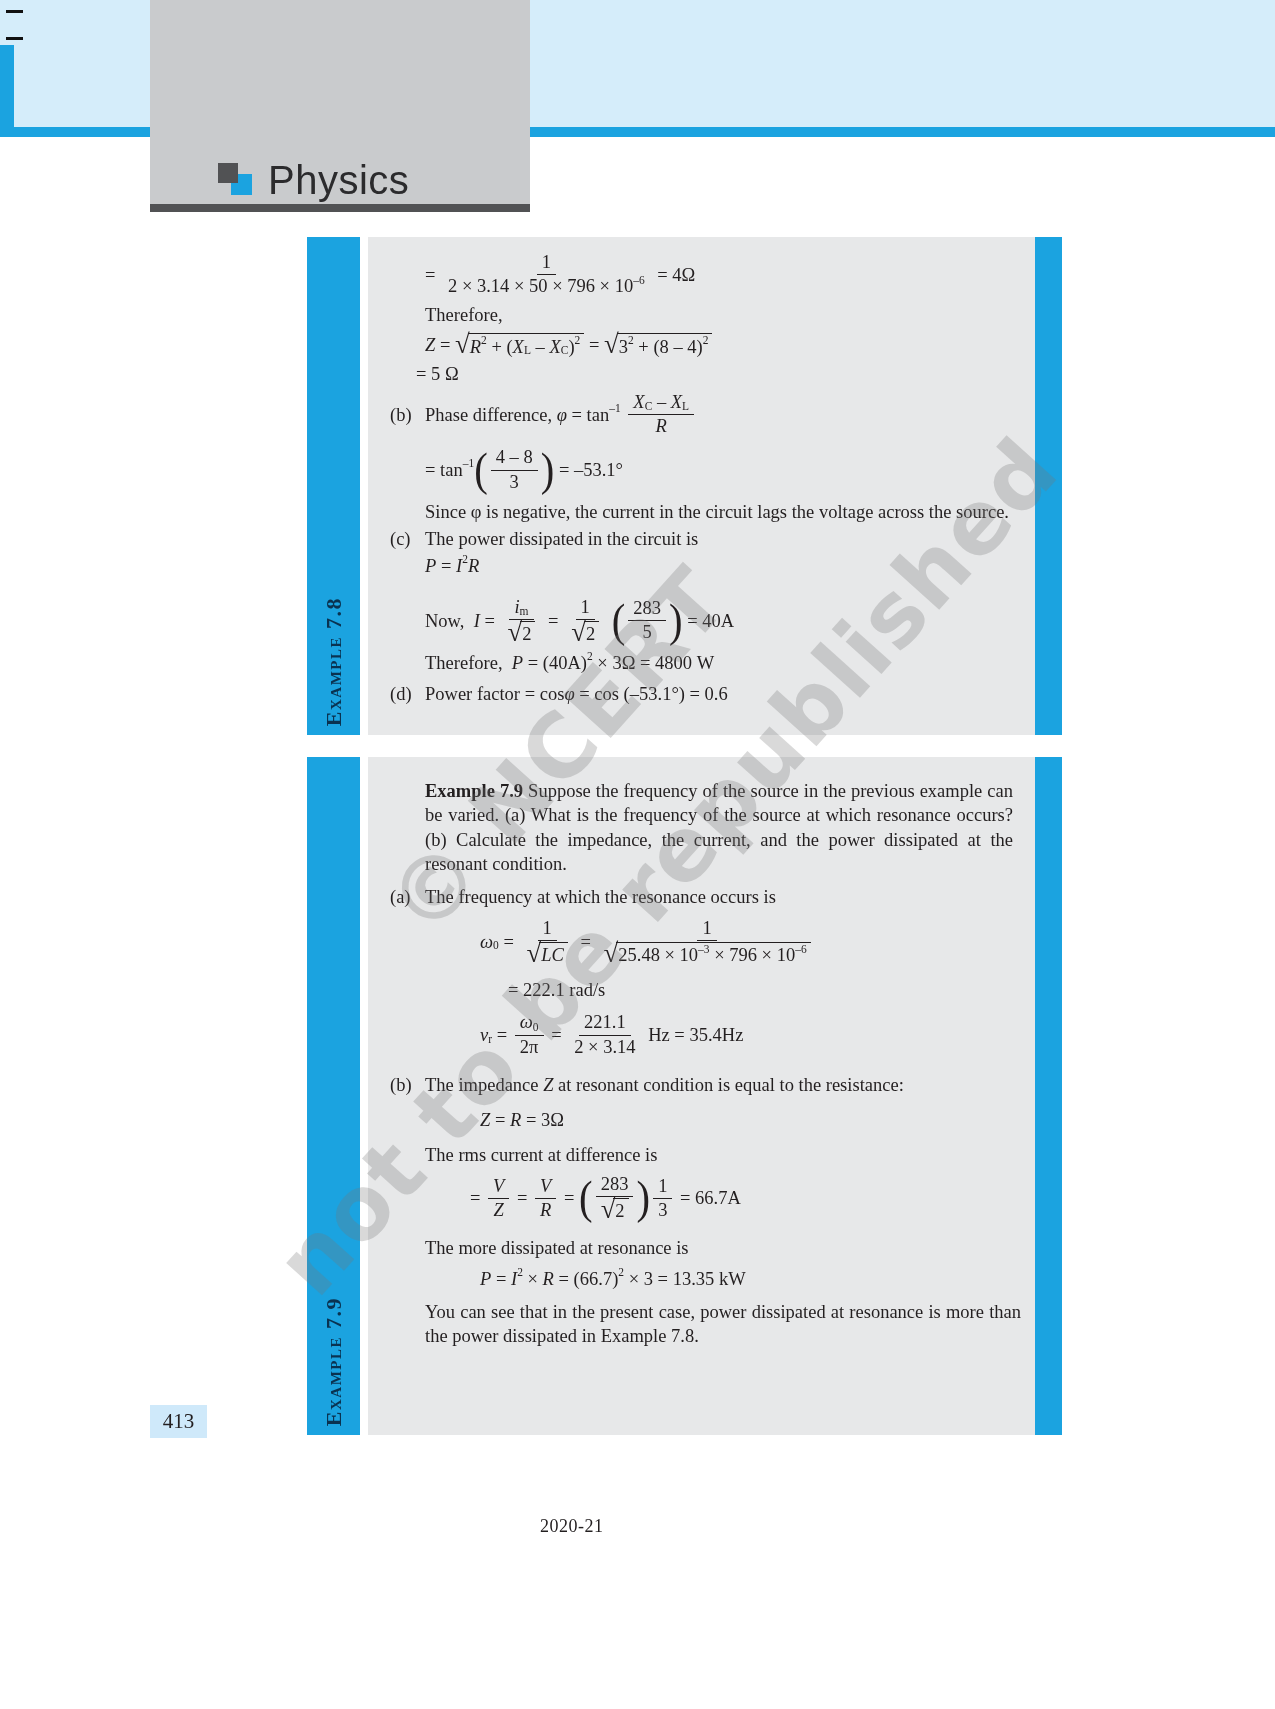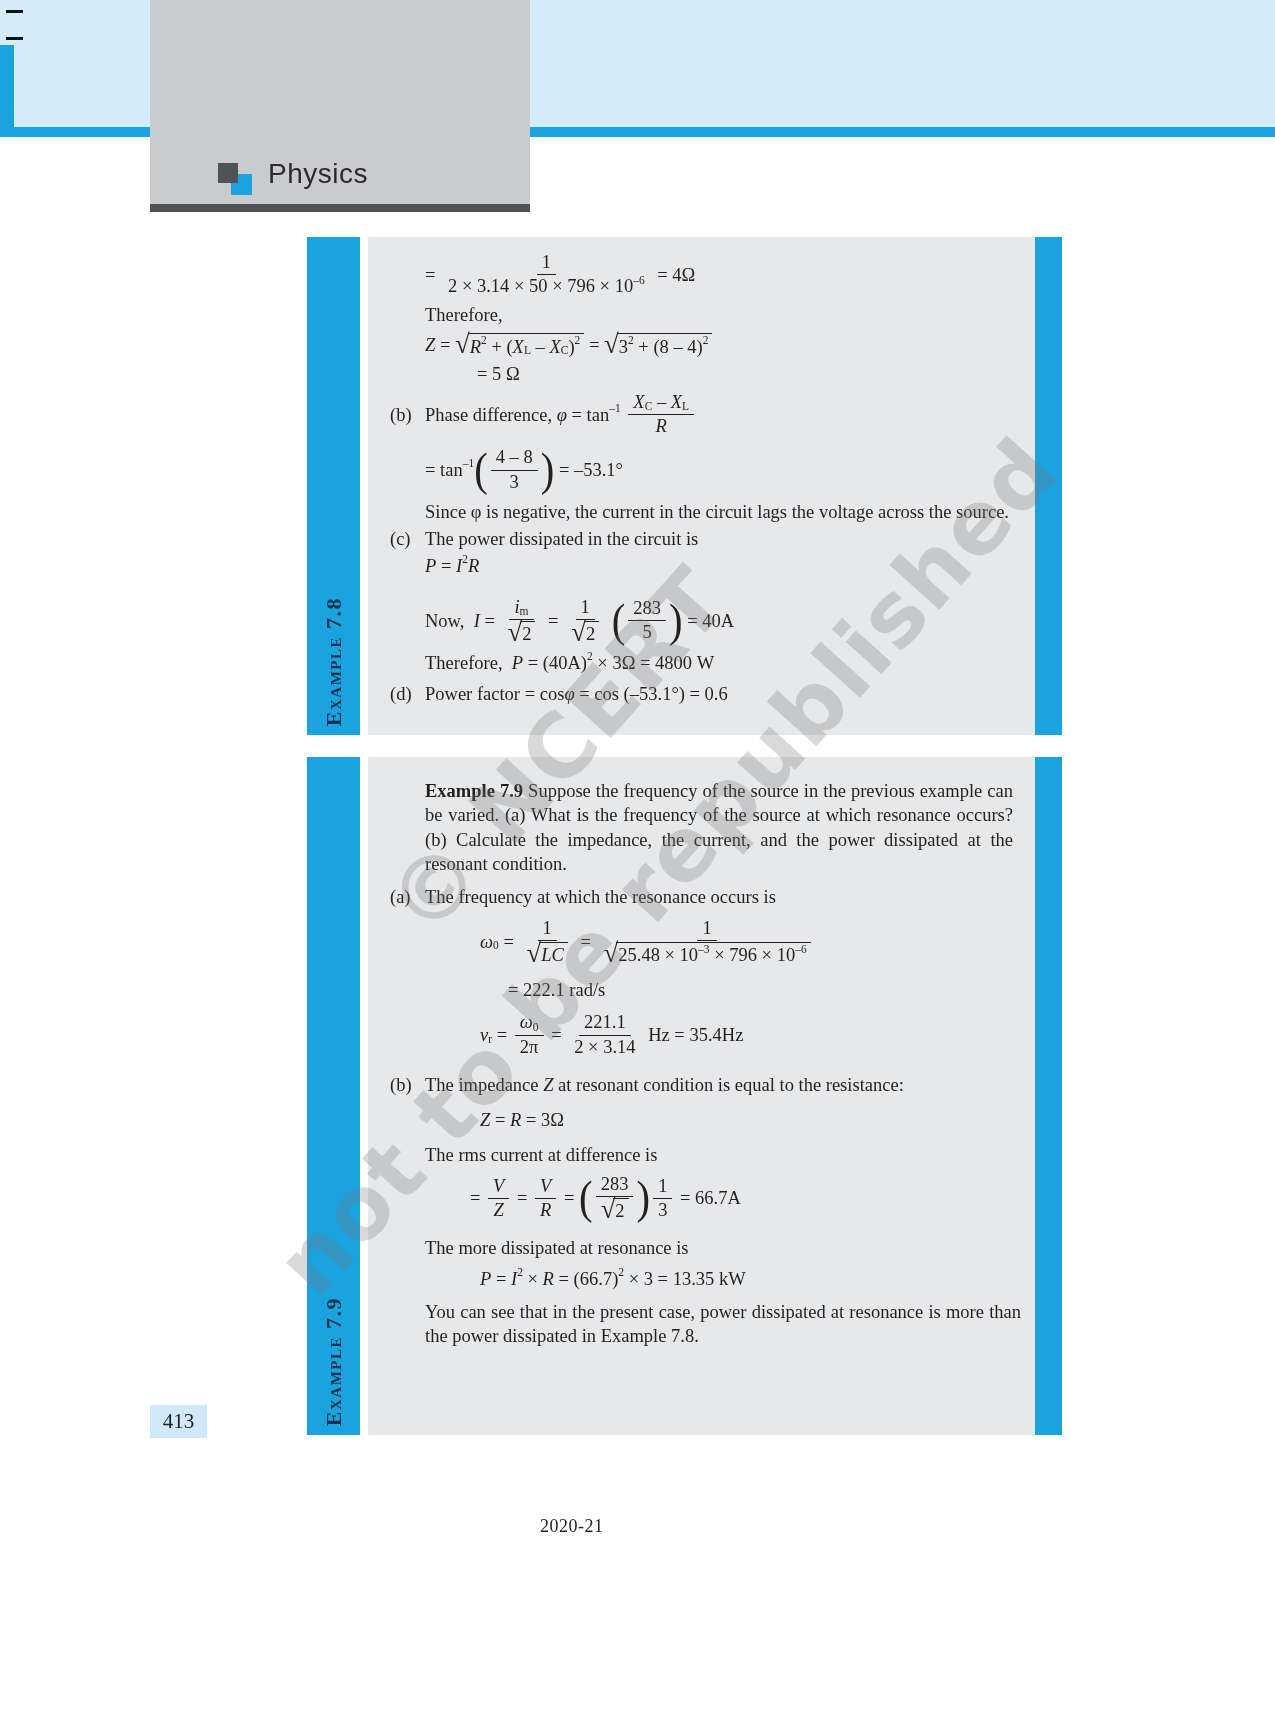--- a/index.html
+++ b/index.html
@@ -20,21 +20,21 @@
     background:var(--header-gray,#c9cbcd); border-bottom:8px solid var(--dark-line,#515254);
     box-sizing:border-box; z-index:3;
   }
   .logo { position:absolute; left:68px; top:163px; width:40px; height:40px; }
   .logo .sq { position:absolute; }
   .logo .sq-blue { left:13px; top:11px; width:21px; height:21px; background:var(--accent-blue,#1ba3e0); }
   .logo .sq-dark { left:0; top:0; width:20px; height:20px; background:var(--dark-line,#515254); }
   .header-title {
     position:absolute; left:118px; top:158px;
     font-family:"Liberation Sans","DejaVu Sans",sans-serif;
-    font-size:28px; color:#2b2b2d; letter-spacing:0.5px;
+    font-size:40px; color:#2b2b2d; letter-spacing:0.5px;
   }
 
   
   .side-bar { position:absolute; width:53px; background:var(--accent-blue,#1ba3e0); z-index:3; }
   .side-bar1 { left:307px; top:237px; height:498px; }
   .side-bar2 { left:307px; top:757px; height:678px; }
   .side-label {
     position:absolute; left:50%; bottom:9px;
     writing-mode:vertical-rl; transform:translateX(-50%) rotate(180deg);
     font-weight:bold; font-size:22px; letter-spacing:1.5px;
@@ -121,21 +121,21 @@
         <span class="mx"> = 4Ω</span>
       </div>
     <div class="trow" style="margin-left:35px;margin-top:4px">Therefore,</div>
     <div class="meq" style="margin-left:35px;margin-top:6px">
         <span class="mi">Z</span>
         <span class="mx"> = </span>
         <span class="msqrt"><span class="mrad">√</span><span class="mroot"><span class="mi">R</span><span class="msup">2</span><span class="mx"> + (</span><span class="mi">X</span><span class="msub">L</span><span class="mx"> – </span><span class="mi">X</span><span class="msub">C</span><span class="mx">)</span><span class="msup">2</span></span></span>
         <span class="mx"> = </span>
         <span class="msqrt"><span class="mrad">√</span><span class="mroot"><span class="mx">3</span><span class="msup">2</span><span class="mx"> + (8 – 4)</span><span class="msup">2</span></span></span>
       </div>
-    <div class="meq" style="margin-left:87px;margin-top:5px">
+    <div class="meq" style="margin-left:26px;margin-top:5px">
         <span class="mx">= 5 Ω</span>
       </div>
     <div class="item-row" style="margin-top:6px">
       <span class="item-label">(b)</span>
       <span class="meq">
           <span class="mx">Phase difference, </span>
           <span class="mi">φ</span>
           <span class="mx"> = tan</span>
           <span class="msup">–1</span>
           <span class="mx"> </span>

